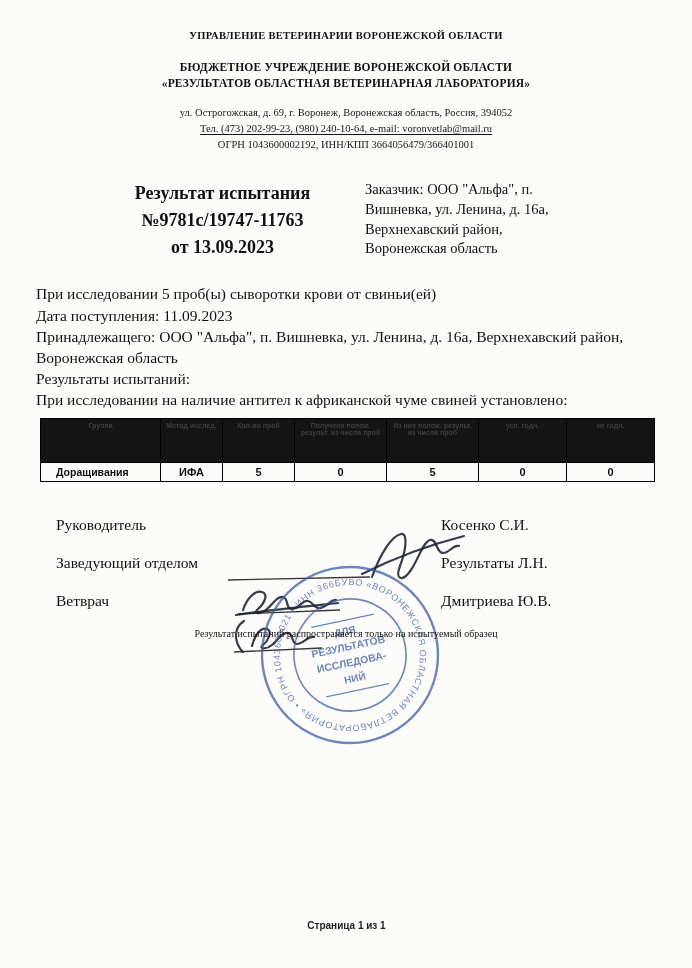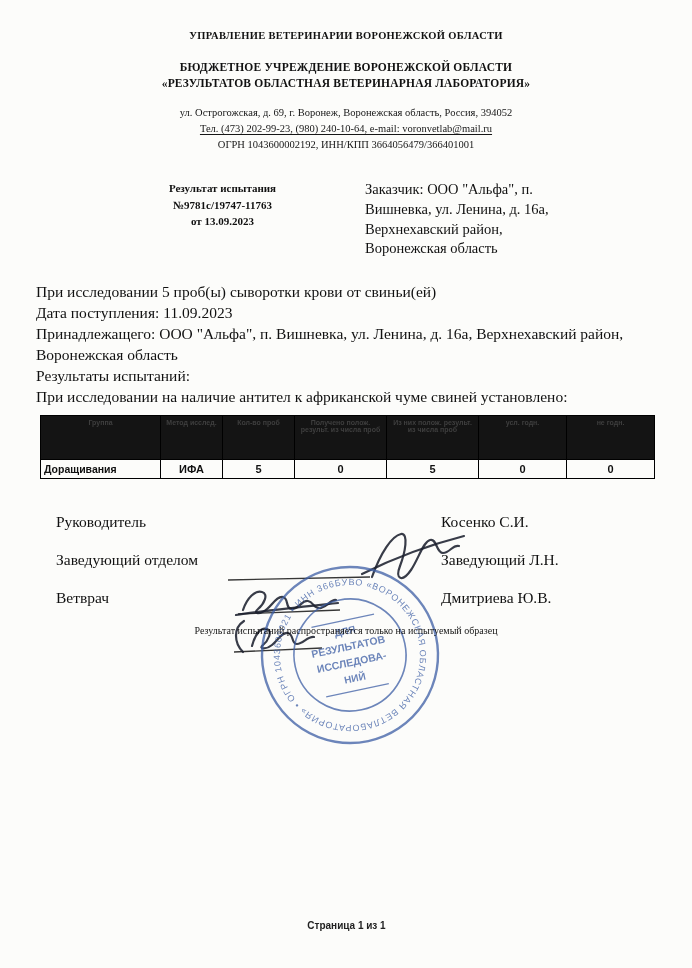--- a/index.html
+++ b/index.html
@@ -42,21 +42,21 @@
   .result-row {
     display: flex;
     margin-top: 28px;
     align-items: flex-start;
   }
   .result-title {
     margin-left: 90px;
     width: 265px;
     text-align: center;
     font-weight: 700;
-    font-size: 11px;
+    font-size: 18px;
     line-height: 1.5;
   }
   .customer {
     margin-left: 10px;
     width: 222px;
     font-size: 14.5px;
     line-height: 1.35;
   }
   
   .body-text { margin: 22px 36px 0 36px; font-size: 15.5px; line-height: 1.36; }
@@ -81,21 +81,21 @@
     vertical-align: top;
     text-align: center;
     overflow: hidden;
   }
   table.results td {
     border: 1px solid #000;
     font-family: "Liberation Sans", sans-serif;
     font-size: 11px;
     font-weight: 700;
     text-align: center;
-    padding: 2px 3px;
+    padding: 2px 15px;
     height: 19px;
     background: #fcfcfa;
   }
   table.results td.first { text-align: left; font-size: 10.5px; }
   
   .sig-block { margin-top: 14px; }
   .sig-row {
     display: flex;
     align-items: flex-end;
     margin: 0 56px;
@@ -199,21 +199,21 @@
     </tbody>
   </table>
 
   <div class="sig-block">
     <div class="sig-row">
       <span class="sig-role">Руководитель</span>
       <span class="sig-name">Косенко С.И.</span>
     </div>
     <div class="sig-row">
       <span class="sig-role">Заведующий отделом</span>
-      <span class="sig-name">Заведующий Л.Н.</span>
+      <span class="sig-name">Результаты Л.Н.</span>
     </div>
     <div class="sig-row">
       <span class="sig-role">Ветврач</span>
       <span class="sig-name">Дмитриева Ю.В.</span>
     </div>
   </div>
 
   <div class="note">Результат испытаний распространяется только на испытуемый образец</div>
 
   <div class="footer">Страница 1 из 1</div>

